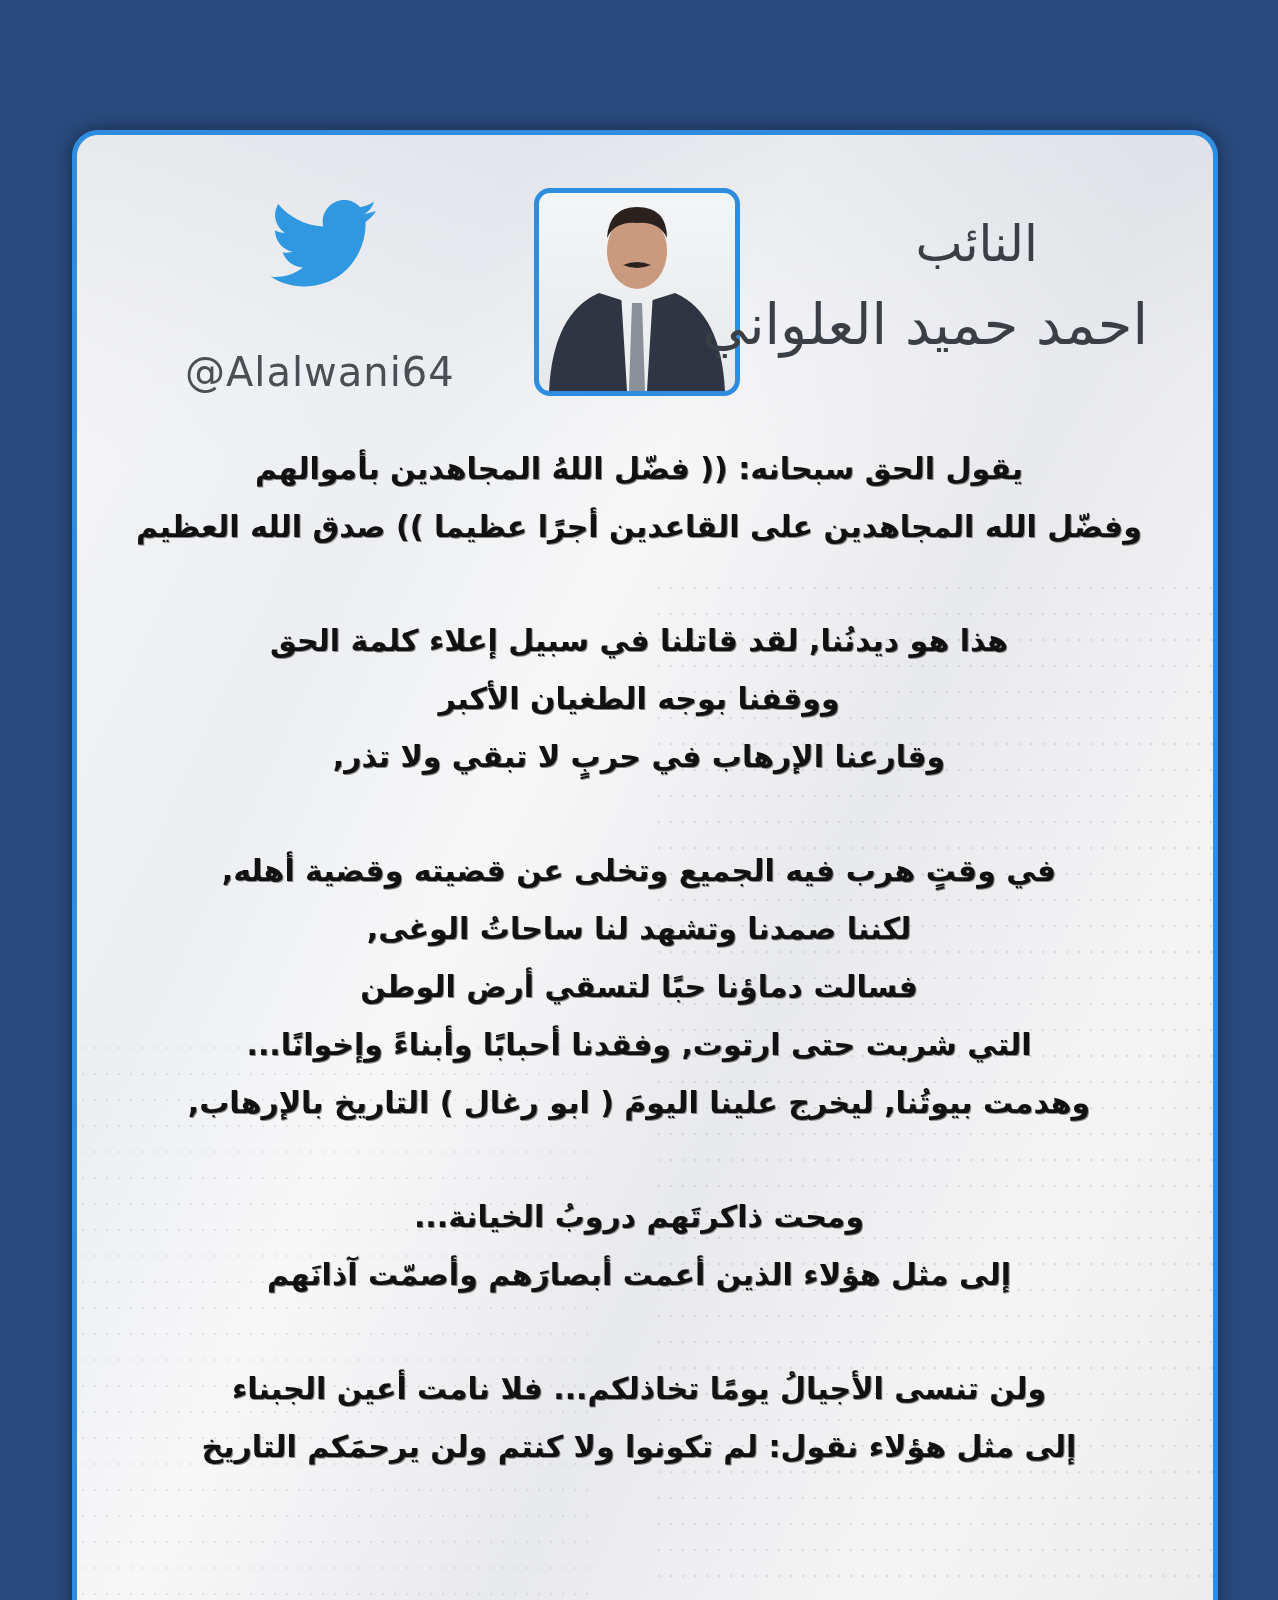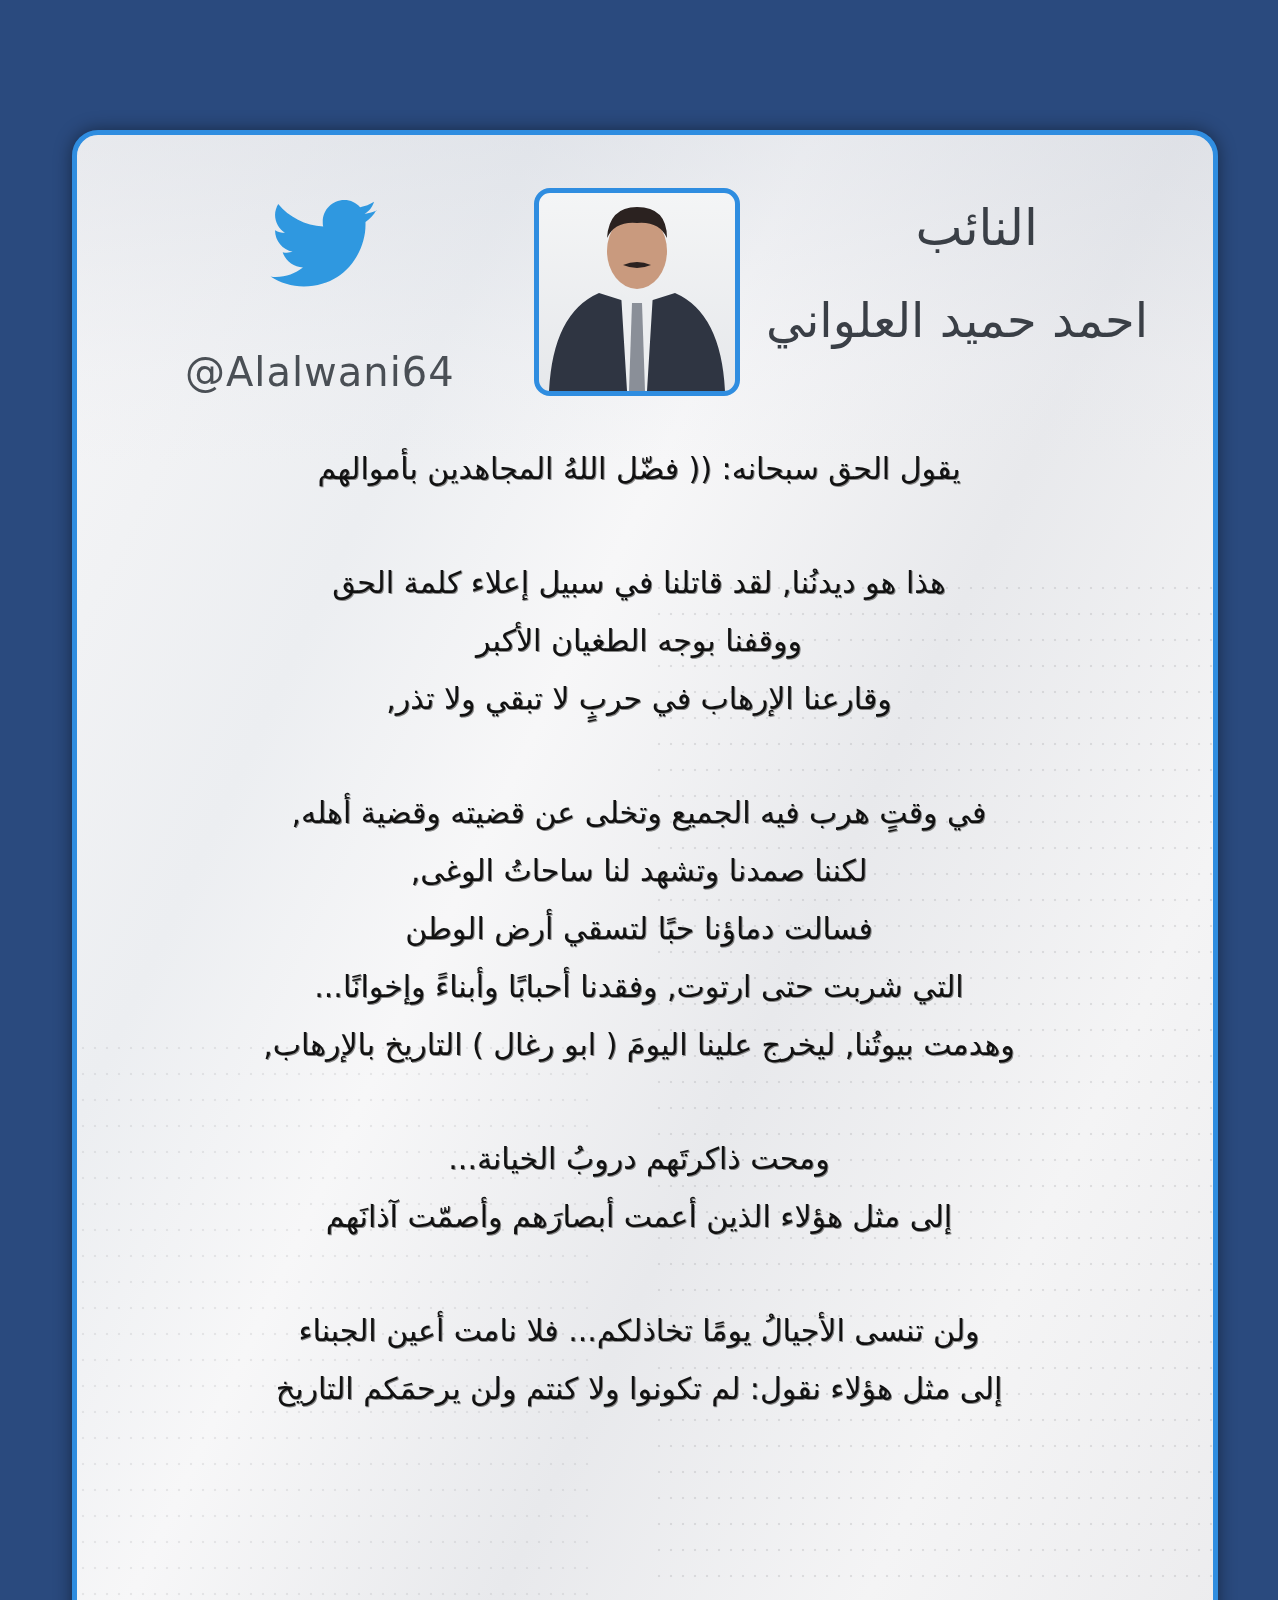--- a/index.html
+++ b/index.html
@@ -13,24 +13,24 @@
   .dots{position:absolute;right:0;top:440px;width:560px;height:1100px;
     background-image:radial-gradient(circle,rgba(150,150,155,.35) 1.2px,transparent 1.6px);
     background-size:12px 26px;opacity:.7;}
   .dots2{position:absolute;left:0;top:900px;width:520px;height:600px;
     background-image:radial-gradient(circle,rgba(150,150,155,.3) 1.2px,transparent 1.6px);
     background-size:12px 26px;opacity:.6;}
   .twitter{position:absolute;left:270px;top:200px;width:110px;height:90px;}
   .handle{position:absolute;left:185px;top:305px;font-family:"DejaVu Sans",sans-serif;font-size:40px;color:#4a4f55;letter-spacing:1px;margin-top:44px;}
   .photo{position:absolute;left:534px;top:188px;width:206px;height:208px;border:5px solid #2f8de0;border-radius:16px;
     box-sizing:border-box;overflow:hidden;background:linear-gradient(180deg,#f4f5f6,#e6e8eb);}
-  .title1{position:absolute;right:240px;top:199px;font-size:50px;color:#3a3f46;direction:rtl;}
-  .title2{position:absolute;right:130px;top:292px;font-size:48px;color:#3a3f46;direction:rtl;}
+  .title1{position:absolute;right:240px;top:215px;font-size:50px;color:#3a3f46;direction:rtl;}
+  .title2{position:absolute;right:130px;top:292px;font-size:56px;color:#3a3f46;direction:rtl;}
   .body{position:absolute;left:100px;width:1078px;top:440px;direction:rtl;text-align:center;
-    font-family:"DejaVu Sans",sans-serif;font-weight:normal;font-size:30px;color:#111;
+    font-family:"DejaVu Sans",sans-serif;font-weight:bold;font-size:30px;color:#111;
     text-shadow:1px 1px 0 #888;}
   .line{height:58px;line-height:58px;white-space:nowrap;}
   .gap{height:56px;}
 </style>
 </head>
 <body>
 
 <div class="card">
   <div class="dots"></div>
   <div class="dots2"></div>
@@ -51,20 +51,21 @@
     <path d="M93 110 L103 110 L106 198 L90 198Z" fill="#8a8f98"></path>
   </svg>
 </div>
 
 <div class="title1">النائب</div>
 <div class="title2">احمد حميد العلواني</div>
 
 <div class="body">
   <div>
     <div class="line">يقول الحق سبحانه: (( فضّل اللهُ المجاهدين بأموالهم</div>
+    <div class="line">وفضّل الله المجاهدين على القاعدين أجرًا عظيما )) صدق الله العظيم</div>
   </div>
   <div class="gap"></div>
   <div>
     <div class="line">هذا هو ديدنُنا, لقد قاتلنا في سبيل إعلاء كلمة الحق</div>
     <div class="line">ووقفنا بوجه الطغيان الأكبر</div>
     <div class="line">وقارعنا الإرهاب في حربٍ لا تبقي ولا تذر,</div>
   </div>
   <div class="gap"></div>
   <div>
     <div class="line">في وقتٍ هرب فيه الجميع وتخلى عن قضيته وقضية أهله,</div>

